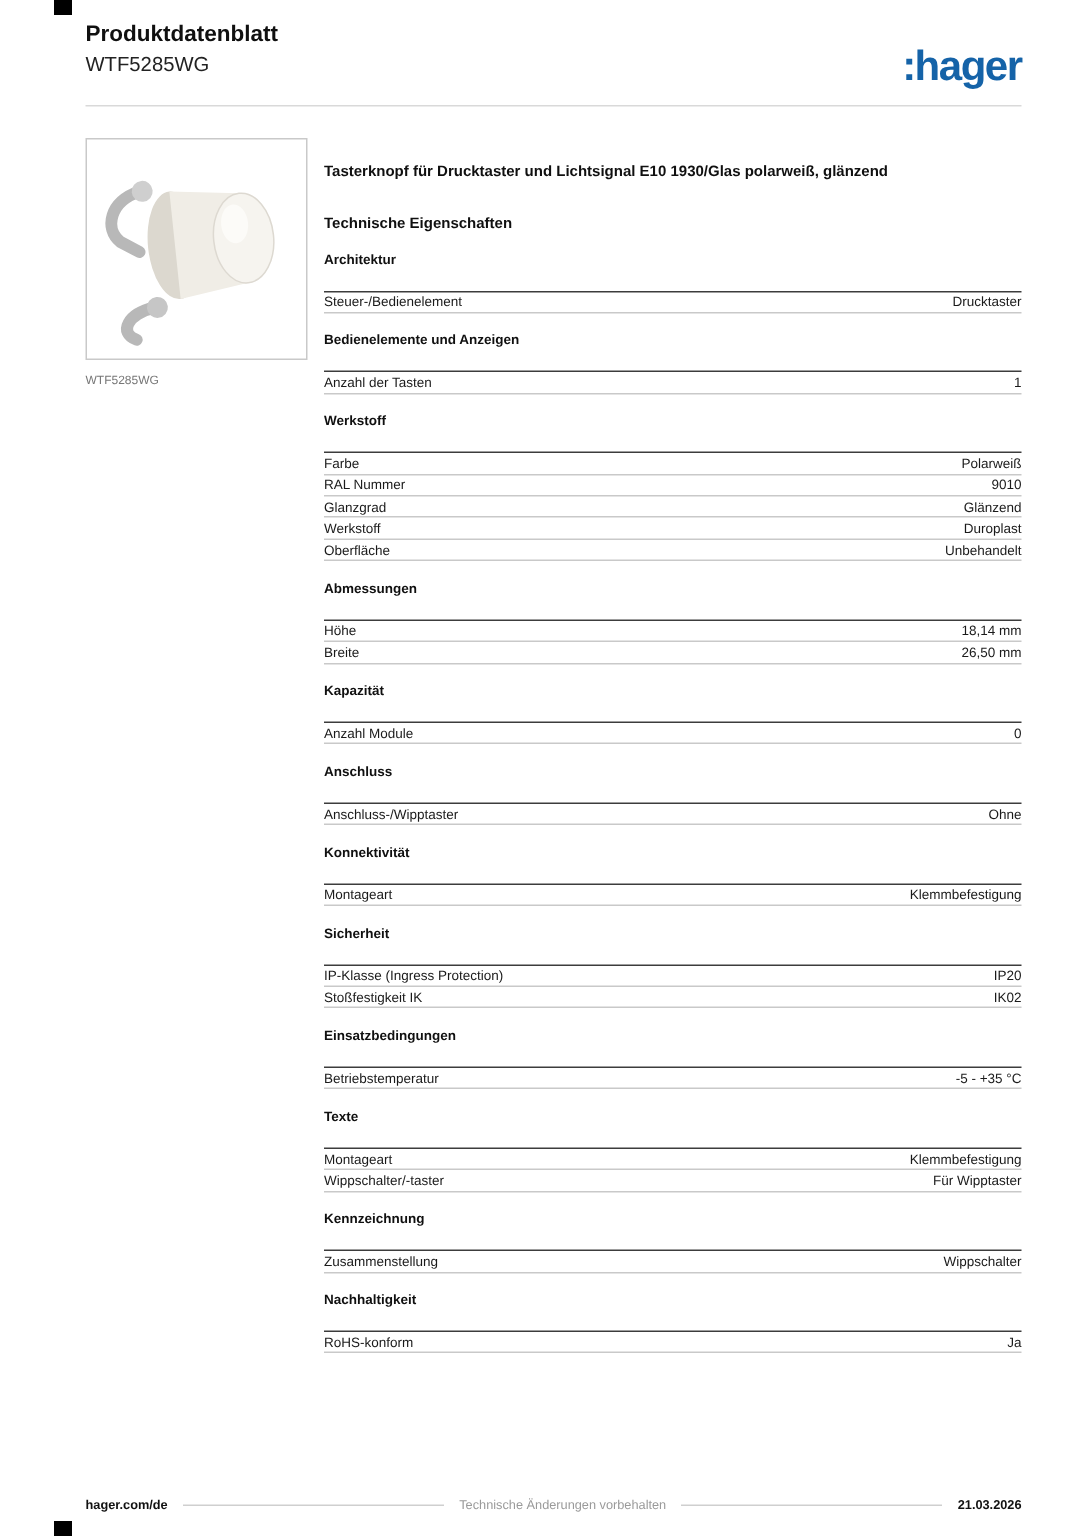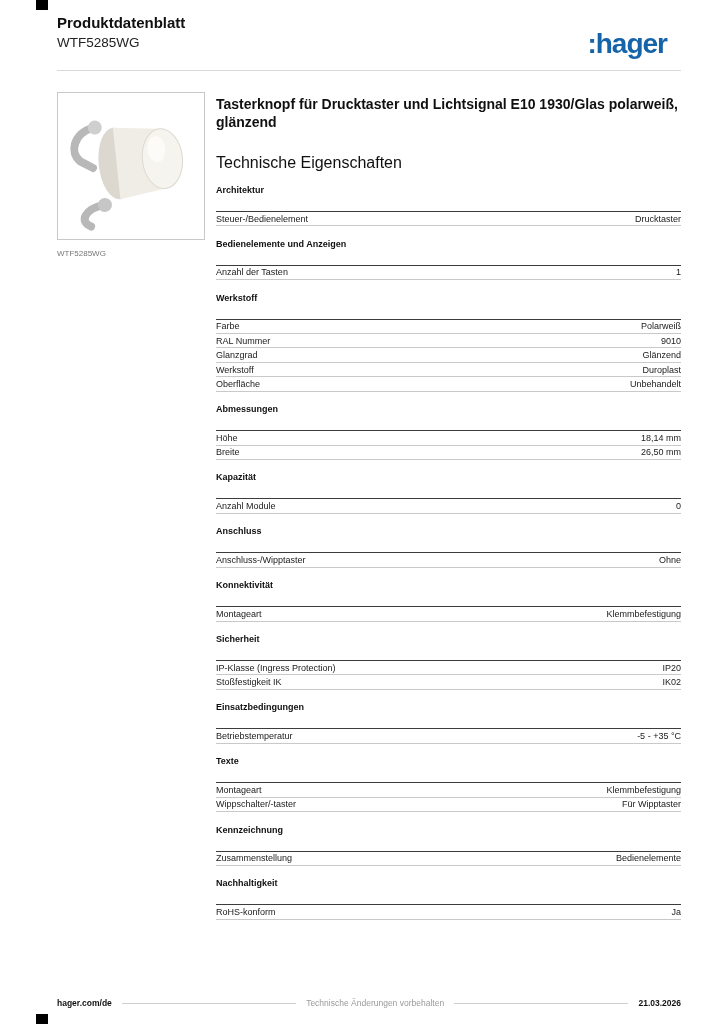--- a/index.html
+++ b/index.html
@@ -4,34 +4,34 @@
 <style>
   * { margin:0; padding:0; box-sizing:border-box; }
   html,body { background:#ffffff; }
   body { font-family:"Liberation Sans", sans-serif; color:#1a1a1a; }
   .page { position:relative; width:724px; height:1024px; background:#fff; overflow:hidden; margin:0 auto; }
 
   .regmark { position:absolute; left:36px; width:12px; height:10px; background:#000; }
   .regmark.top { top:0; }
   .regmark.bottom { bottom:0; }
 
-  .header { position:absolute; left:57px; right:57px; top:14px; height:56px; }
+  .header { position:absolute; left:57px; right:43px; top:14px; height:56px; }
   .doc-type { font-size:15px; font-weight:bold; color:#101010; }
   .product-ref { font-size:13.5px; color:#222; margin-top:4px; }
   .logo { position:absolute; right:0; top:16px; font-size:28px; font-weight:bold; letter-spacing:-1px; line-height:1; }
   .header-rule { position:absolute; left:57px; right:43px; top:70px; border-top:1px solid #d9d9d9; }
 
   .main { position:absolute; left:57px; right:43px; top:92px; display:flex; gap:11px; }
   .left-col { width:148px; flex:none; }
   .image-box { width:148px; height:148px; border:1px solid #c9c9c9; background:#fff; display:flex; align-items:center; justify-content:center; overflow:hidden; }
   .image-caption { margin-top:9px; font-size:8px; color:#777; }
 
   .right-col { flex:1; min-width:0; }
-  .product-title { font-size:14px; font-weight:bold; color:#101010; line-height:1.3; margin-top:3px; }
-  .tech-heading { font-size:16px; font-weight:normal; color:#101010; margin-top:23px; }
+  .product-title { font-size:10px; font-weight:bold; color:#101010; line-height:1.3; margin-top:16px; }
+  .tech-heading { font-size:10px; font-weight:bold; color:#101010; margin-top:23px; }
 
   .spec-section { margin-top:12.5px; }
   .spec-section-title { font-size:9px; font-weight:bold; color:#101010; padding-bottom:16px; border-bottom:1px solid #3c3c3c; }
   .spec-row { display:flex; justify-content:space-between; align-items:center; height:14.4px; border-bottom:1px solid #c9c9c9; font-size:9px; color:#1a1a1a; }
   .spec-label { white-space:nowrap; }
   .spec-value { white-space:nowrap; text-align:right;padding-left:12px; }
 
   .footer { position:absolute; left:57px; right:43px; bottom:16px; display:flex; align-items:center; font-size:8.5px; }
   .footer-left { font-weight:bold; color:#111; white-space:nowrap; }
   .footer-right { font-weight:bold; color:#111; white-space:nowrap; }
@@ -173,21 +173,21 @@
             </div>
             <div class="spec-row">
               <span class="spec-label">Wippschalter/-taster</span>
               <span class="spec-value">Für Wipptaster</span>
             </div>
           </section>
           <section class="spec-section">
             <div class="spec-section-title">Kennzeichnung</div>
             <div class="spec-row">
               <span class="spec-label">Zusammenstellung</span>
-              <span class="spec-value">Bedienelemente</span>
+              <span class="spec-value">Wippschalter</span>
             </div>
           </section>
           <section class="spec-section">
             <div class="spec-section-title">Nachhaltigkeit</div>
             <div class="spec-row">
               <span class="spec-label">RoHS-konform</span>
               <span class="spec-value">Ja</span>
             </div>
           </section>
         </div>

